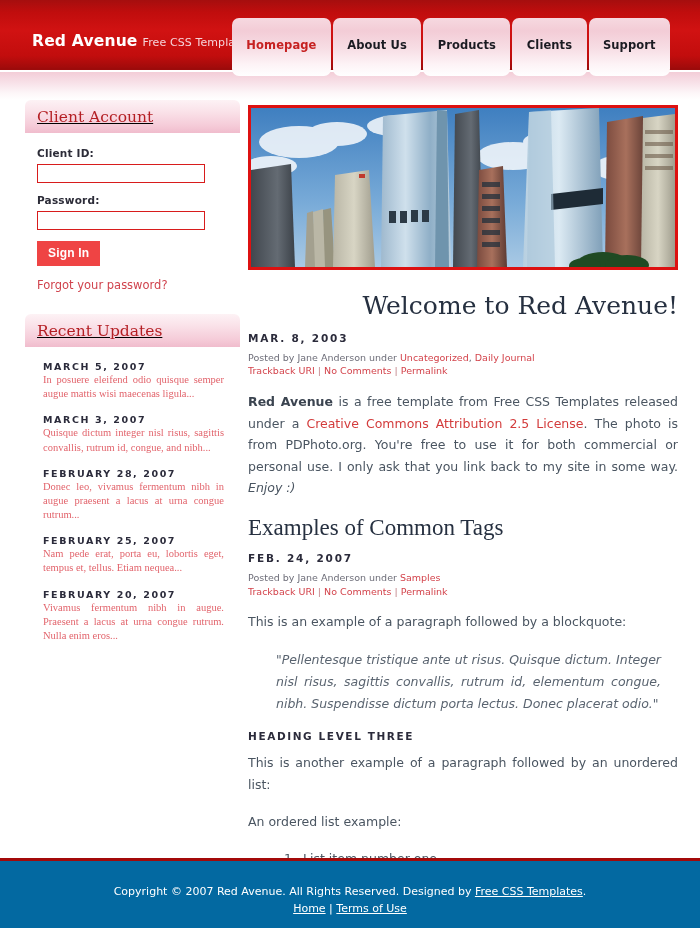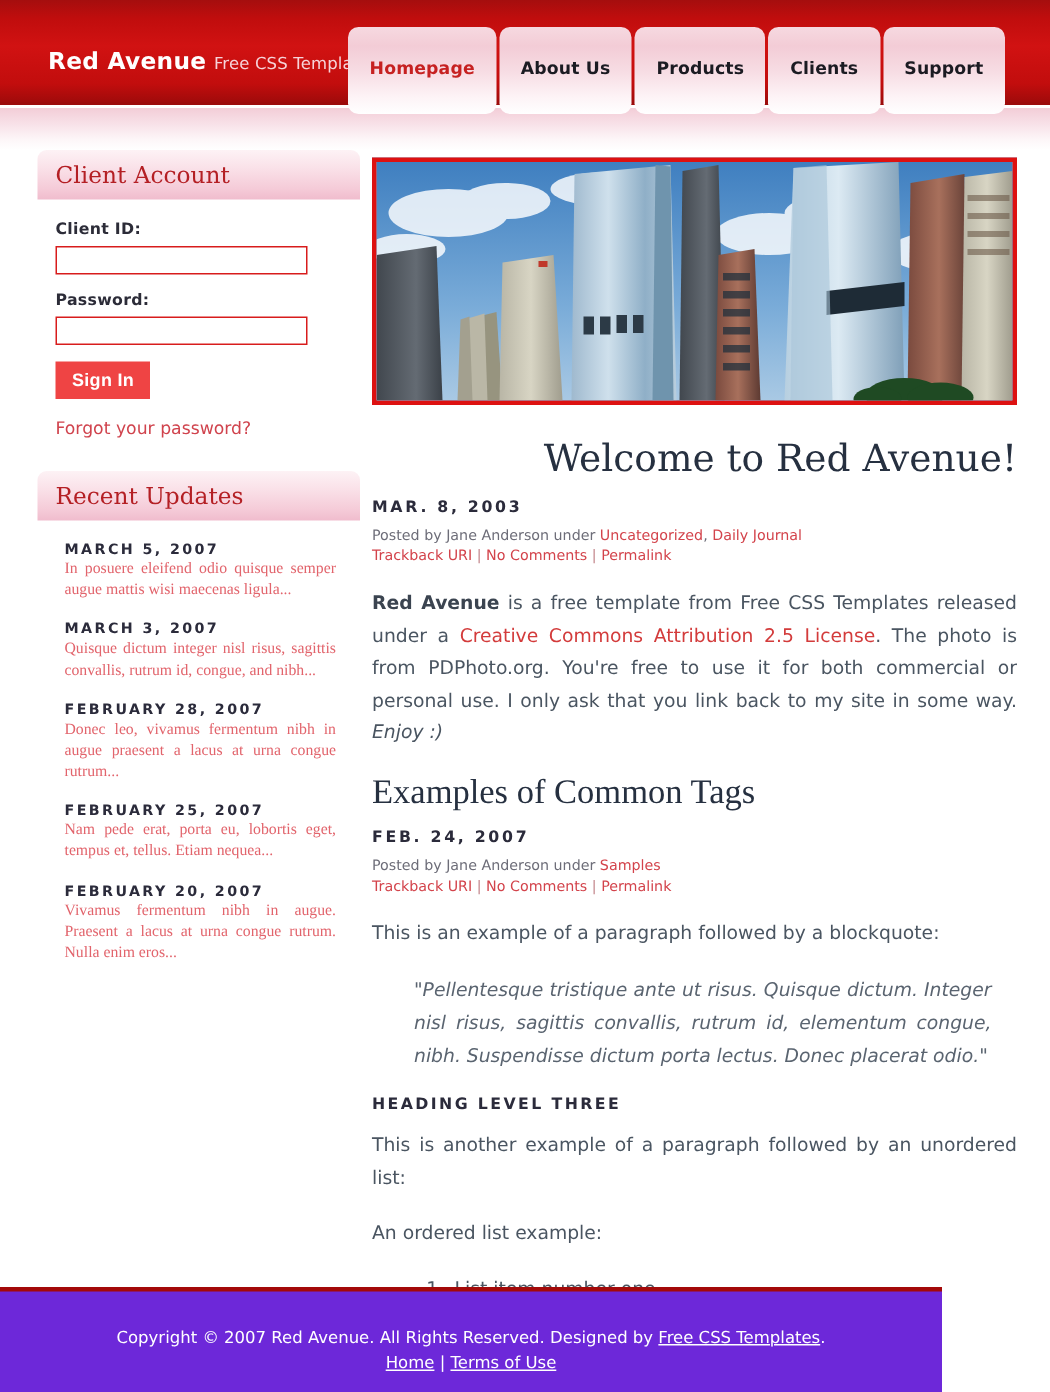--- a/index.html
+++ b/index.html
@@ -60,20 +60,21 @@
   
   .sidebar { position:absolute; left:25px; top:100px; width:215px; }
 
   .panel { margin-bottom:22px; }
   .panel-head {
     height:33px;
     background:linear-gradient(to bottom, #fdf2f5 0%, #fae2e9 35%, #f5cbd8 78%, #f0bccd 100%);
     border-radius:6px 6px 0 0;
     display:flex; align-items:center;
     padding-left:12px;
+    text-decoration:underline;
   }
   .panel-head span {
     font-family:"DejaVu Serif", serif;
     font-size:15.5px; color:#b41f24; font-weight:normal;
   }
   .panel-body { padding:14px 12px 0 12px; }
 
   .field-label {
     font-size:10.5px; font-weight:bold; color:#2c2c38;
     letter-spacing:.2px; margin-bottom:4px;
@@ -155,22 +156,22 @@
     font-size:10.5px; font-weight:bold; color:#2b2b3b;
     letter-spacing:1.6px; margin:14px 0 10px 0;
   }
   .olist { margin:8px 0 0 52px; }
   .olist li {
     font-size:12.5px; color:#4a5561; line-height:1.62; padding-left:3px;
   }
 
   
   .footer {
-    position:absolute; left:0; top:858px; width:628px; height:70px;
-    background:#6d28d9; border-top:3px solid #a30909;
+    position:absolute; left:0; top:858px; width:700px; height:70px;
+    background:#0369a1; border-top:3px solid #a30909;
     text-align:center; padding-top:22px;
   }
   .footer-line { font-size:11px; color:#ffffff; line-height:1.55; }
   .footer-line a { color:#ffffff; text-decoration:underline; cursor:pointer; }
 </style>
 </head>
 <body>
 
 <div id="page">
 

